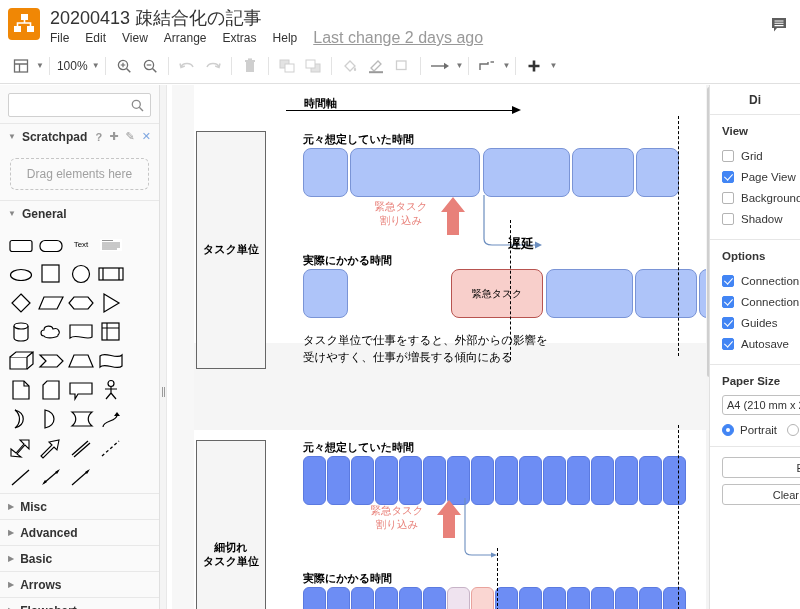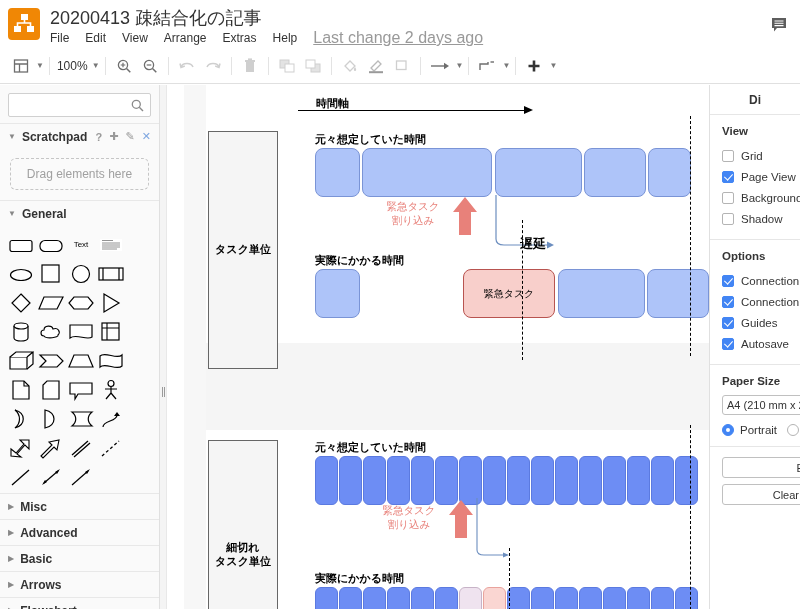--- a/index.html
+++ b/index.html
@@ -99,21 +99,21 @@
     position: absolute; left: 160px; top: 85px; width: 7px; height: 524px; background: #f4f4f4;
     border-right: 1px solid #e8e8e8; cursor: col-resize;
   }
   .splitter .grip {
     position: absolute; left: 2px; top: 302px; width: 3px; height: 10px;
     border-left: 1px solid #9a9a9a; border-right: 1px solid #9a9a9a;
   }
 
   
   .canvas {
-    position: absolute; left: 184px; top: 85px; width: 541px; height: 524px;
+    position: absolute; left: 172px; top: 85px; width: 541px; height: 524px;
     background: #ffffff; overflow: hidden;
   }
   .band-gray {
     position: absolute; background: #f5f5f5;
   }
   .vscroll-track {
     position: absolute; right: 0px; top: 0; width: 7px; height: 524px; background: #f4f4f4;
   }
   .vscroll-thumb {
     position: absolute; right: 1px; top: 2px; width: 5px; height: 290px;
@@ -637,20 +637,22 @@
     <div class="tbox" style="left:374px; top:184px; width:87px; height:49px; background:#aec4f9;">
         <span></span>
       </div>
     <div class="tbox" style="left:463px; top:184px; width:62px; height:49px; background:#aec4f9;">
         <span></span>
       </div>
     <div class="tbox" style="left:527px; top:184px; width:43px; height:49px; background:#aec4f9;">
         <span></span>
       </div>
 
+    <div class="note" style="left:131px; top:247px;">タスク単位で仕事をすると、外部からの影響を
+受けやすく、仕事が増長する傾向にある</div>
 
     <div class="swimlane-box" style="left:24px; top:355px; width:70px; height:230px;">
       <span style="white-space:pre-line;">細切れ
 タスク単位</span>
     </div>
 
     <div class="lbl" style="left:131px; top:355px;">元々想定していた時間</div>
     <div id="sec2-planned">
         <div class="tbox sm" style="left: 131px; top: 371px; width: 22.5px; height: 49px; background: rgb(109, 141, 244); border-color: rgb(91, 122, 224);"></div>
         <div class="tbox sm" style="left: 155px; top: 371px; width: 22.5px; height: 49px; background: rgb(109, 141, 244); border-color: rgb(91, 122, 224);"></div>

